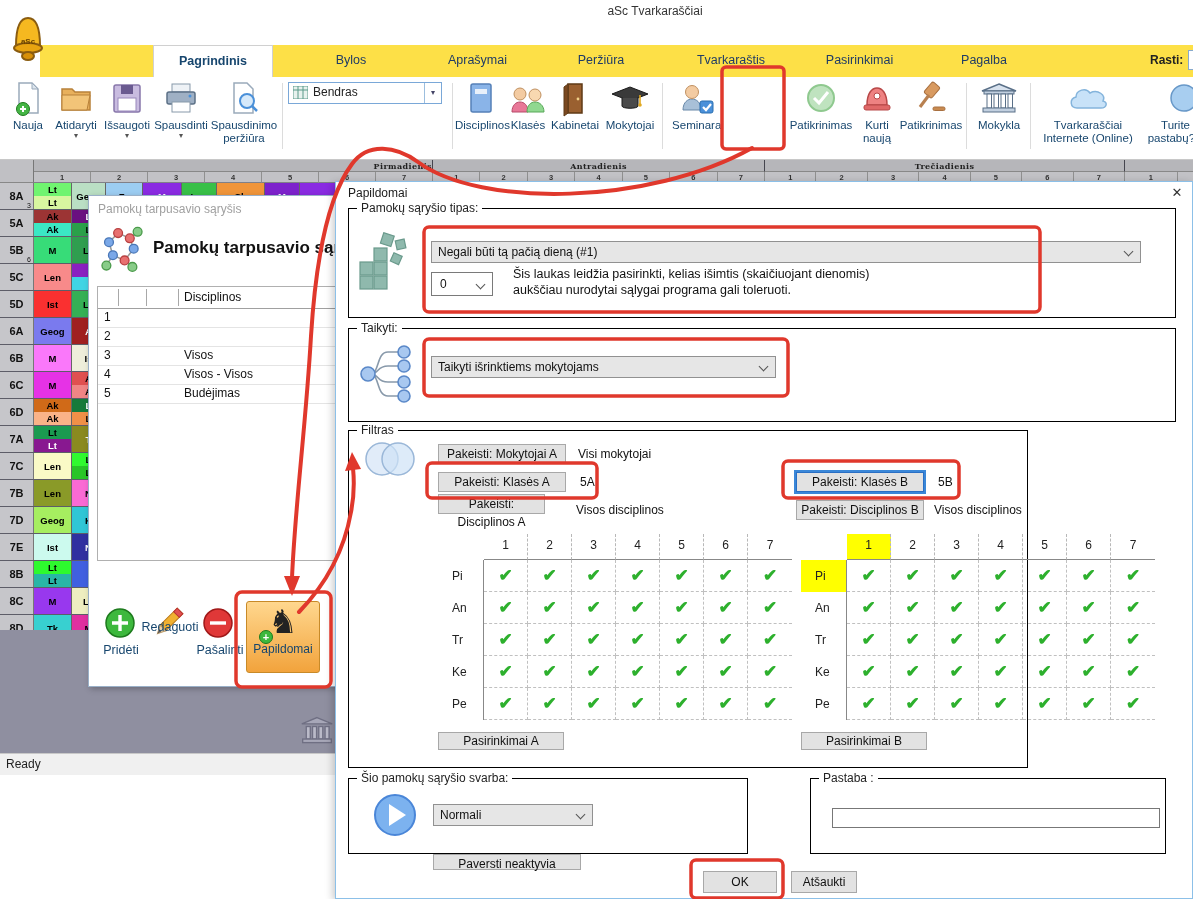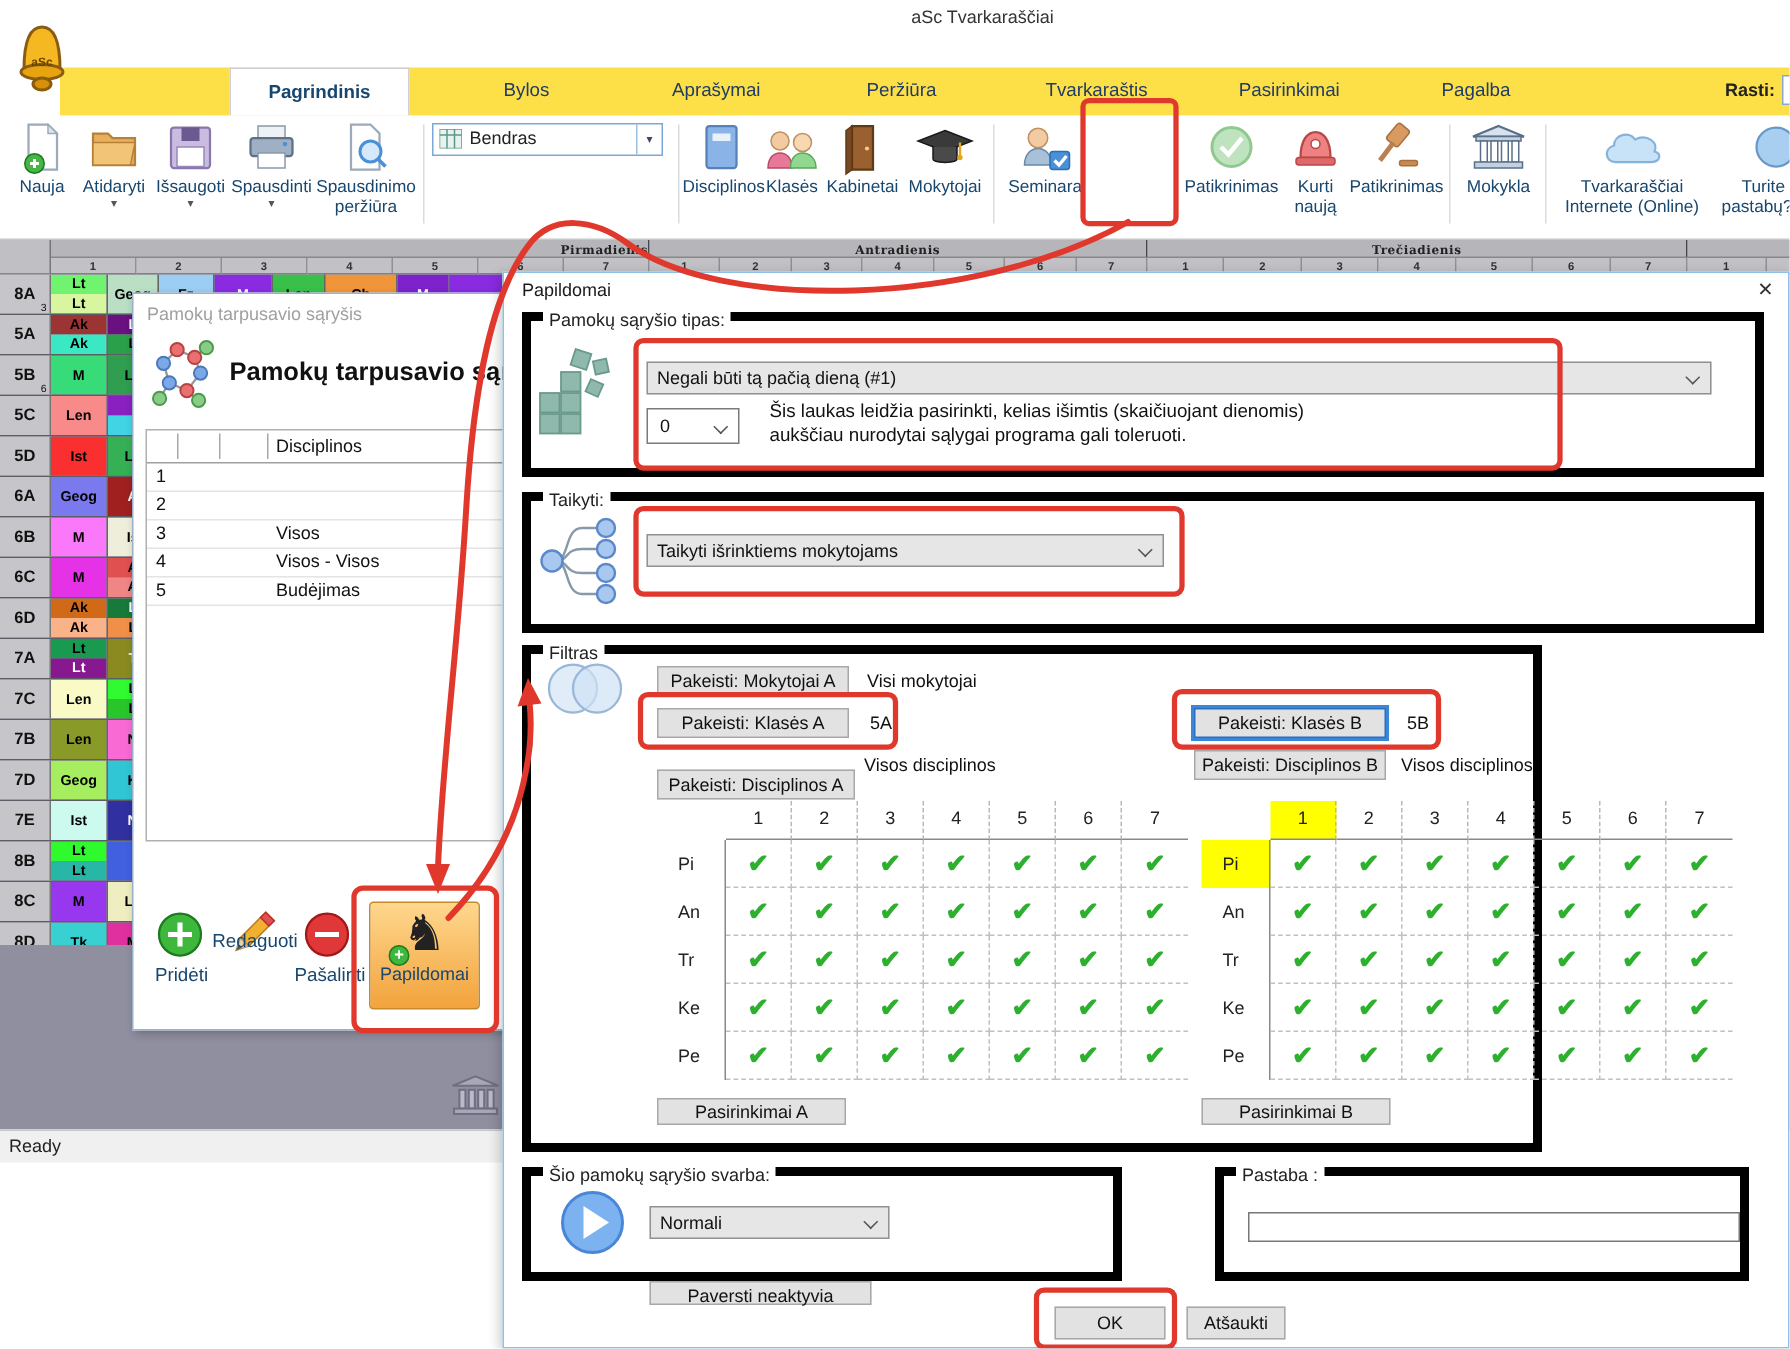--- a/index.html
+++ b/index.html
@@ -69,21 +69,21 @@
   #knightbtn .kn{font-size:33px;line-height:40px;color:#222;}
   #knightbtn .klabel{font-size:12px;color:var(--lblue);line-height:14px;}
   #knightbtn .gplus{position:absolute;left:12px;top:28px;width:14px;height:14px;border-radius:50%;background:#3db83d;border:1px solid #1d7a1d;
                     color:#fff;font-size:11px;line-height:13px;font-weight:bold;box-sizing:border-box;}
 
   
   #advdlg{position:absolute;left:335px;top:181px;width:858px;height:718px;background:#fff;border:1px solid #8cc0e8;
           box-shadow:-2px 2px 8px rgba(0,0,0,.22);z-index:5;box-sizing:border-box;}
   #advdlg .dtitle{position:absolute;left:12px;top:4px;font-size:12px;color:#1a1a1a;}
   #advclose{position:absolute;left:832px;top:2px;width:18px;height:18px;font-size:13px;color:#333;text-align:center;line-height:18px;cursor:default;}
-  .grp{position:absolute;border:6px solid #000000;box-sizing:border-box;}
+  .grp{position:absolute;border:1px solid #000000;box-sizing:border-box;}
   .leg{position:absolute;top:-8px;left:8px;background:#fff;padding:0 4px;font-size:12px;color:#222;white-space:nowrap;}
   .ddl{position:absolute;background:#e6e6e6;border:1px solid #919191;box-sizing:border-box;font-size:12px;color:#111;
        line-height:20px;padding-left:6px;white-space:nowrap;overflow:hidden;}
   .ddl .chev,.ddw .chev{position:absolute;right:8px;top:6px;width:6px;height:6px;border-right:1.4px solid #555;border-bottom:1.4px solid #555;transform:rotate(45deg);}
   .ddw{position:absolute;background:#fff;border:1px solid #7a7a7a;box-sizing:border-box;font-size:12px;color:#111;line-height:22px;padding-left:8px;}
   #hint{position:absolute;left:177px;top:85px;width:372px;font-size:12.5px;line-height:15.5px;color:#111;}
   .pbtn{position:absolute;background:#e2e2e2;border:1px solid #a8a8a8;box-sizing:border-box;font-size:12px;color:#111;
         text-align:center;cursor:default;}
   .pbtn.focus{border:1px solid #2a6fc4;outline:2px solid #3a87d8;}
   .fval{position:absolute;font-size:12px;color:#111;white-space:nowrap;}
@@ -698,21 +698,21 @@
     <div class="abs" style="left:26px;top:256px">
       <svg width="56" height="42" viewBox="0 0 56 42">
           <circle cx="20" cy="21" r="16" fill="#dce9f8" fill-opacity="0.85" stroke="#9ab7d8" stroke-width="1.5"></circle>
           <circle cx="36" cy="21" r="16" fill="#cfe2f6" fill-opacity="0.7" stroke="#9ab7d8" stroke-width="1.5"></circle>
         </svg>
     </div>
     <div class="pbtn" style="left:102px;top:262px;width:128px;height:20px;line-height:18px">Pakeisti: Mokytojai A</div>
     <div class="fval" style="left:242px;top:265px">Visi mokytojai</div>
     <div class="pbtn" style="left:102px;top:290px;width:128px;height:20px;line-height:18px">Pakeisti: Klasės A</div>
     <div class="fval" style="left:244px;top:293px">5A</div>
-    <div class="pbtn" style="left:102px;top:331px;width:132px;height:20px;line-height:18px">Pakeisti: Disciplinos A</div>
+    <div class="pbtn" style="left:102px;top:312px;width:107px;height:20px;line-height:18px">Pakeisti: Disciplinos A</div>
     <div class="fval" style="left:240px;top:321px">Visos disciplinos</div>
     <div class="pbtn focus" style="left:460px;top:290px;width:128px;height:20px;line-height:18px">Pakeisti: Klasės B</div>
     <div class="fval" style="left:602px;top:293px">5B</div>
     <div class="pbtn" style="left:460px;top:318px;width:128px;height:20px;line-height:18px">Pakeisti: Disciplinos B</div>
     <div class="fval" style="left:598px;top:321px">Visos disciplinos</div>
 
     <div id="gridA" class="chkgrid" style="left:102px;top:352px">
         <div class="gridrow">
           <div class="gcorner"></div>
           <div class="gnum dash">1</div>

